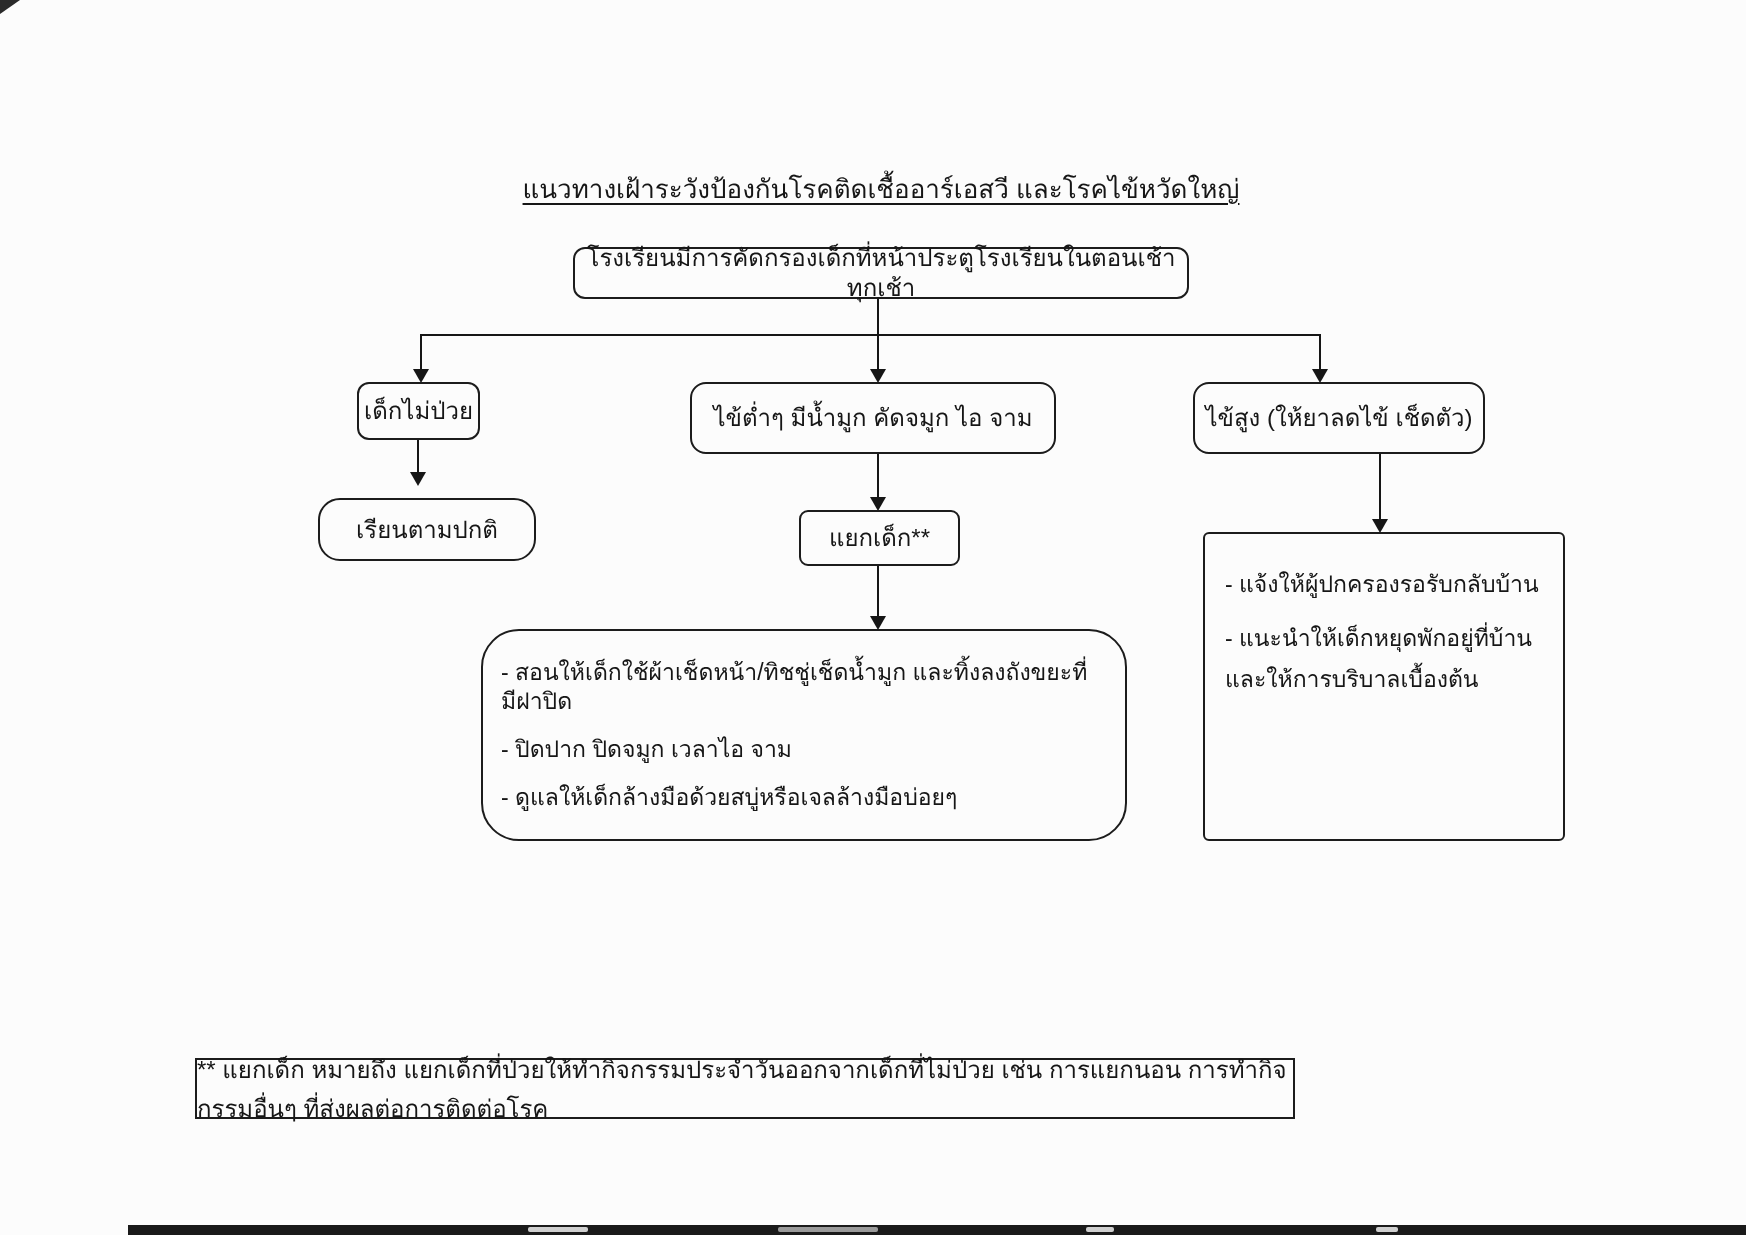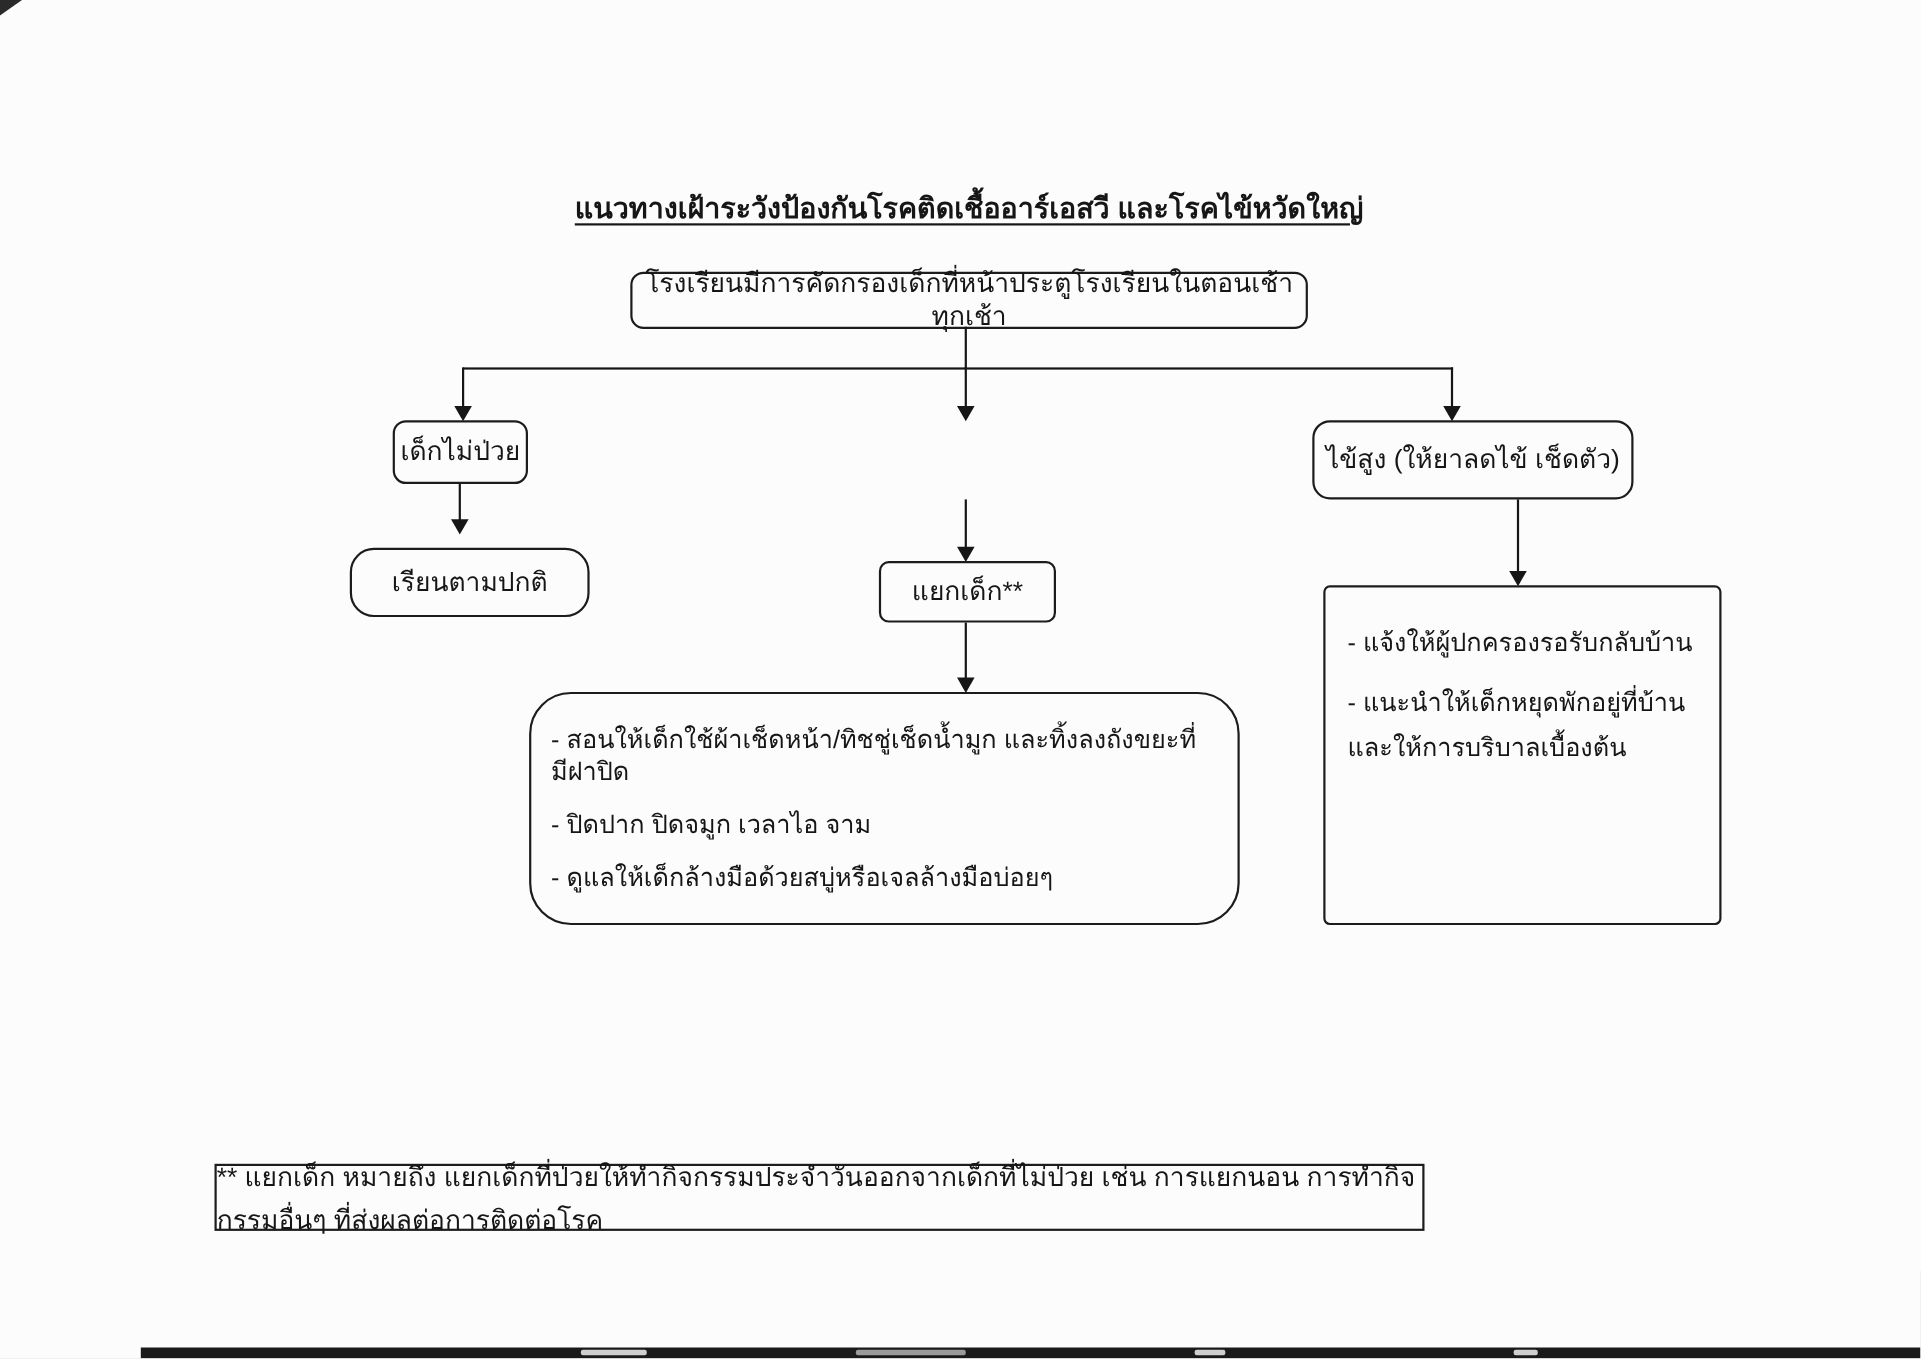--- a/index.html
+++ b/index.html
@@ -7,21 +7,21 @@
     position:relative;
     width:1746px;height:1235px;
     background:#fcfcfc;
     font-family:"Liberation Sans", sans-serif;
     color:#161616;
     overflow:hidden;
   }
   .title{
     position:absolute;top:168px;left:16px;right:0;
     text-align:center;
-    font-size:26px;font-weight:700;
+    font-size:26px;font-weight:400;
     text-decoration:underline;
     text-underline-offset:5px;
     text-decoration-thickness:2px;
   }
   .box{
     position:absolute;
     border:2px solid #1c1c1c;
     border-radius:12px;
     display:flex;align-items:center;justify-content:center;
     font-size:24px;
@@ -114,20 +114,23 @@
 
   <div class="box box-nosick">
     <span>เด็กไม่ป่วย</span>
   </div>
   <div class="vline c-nosick-drop"></div>
   <div class="arrowhead c-nosick-head"></div>
   <div class="box box-normal">
     <span>เรียนตามปกติ</span>
   </div>
 
+  <div class="box box-mild">
+    <span>ไข้ต่ำๆ มีน้ำมูก คัดจมูก ไอ จาม</span>
+  </div>
   <div class="vline c-mild-drop"></div>
   <div class="arrowhead c-mild-head"></div>
   <div class="box box-separate">
     <span>แยกเด็ก**</span>
   </div>
   <div class="vline c-sep-drop"></div>
   <div class="arrowhead c-sep-head"></div>
   <div class="box box-mild-actions">
     <div class="action-line">- สอนให้เด็กใช้ผ้าเช็ดหน้า/ทิชชู่เช็ดน้ำมูก และทิ้งลงถังขยะที่มีฝาปิด</div>
     <div class="action-line">- ปิดปาก ปิดจมูก เวลาไอ จาม</div>

